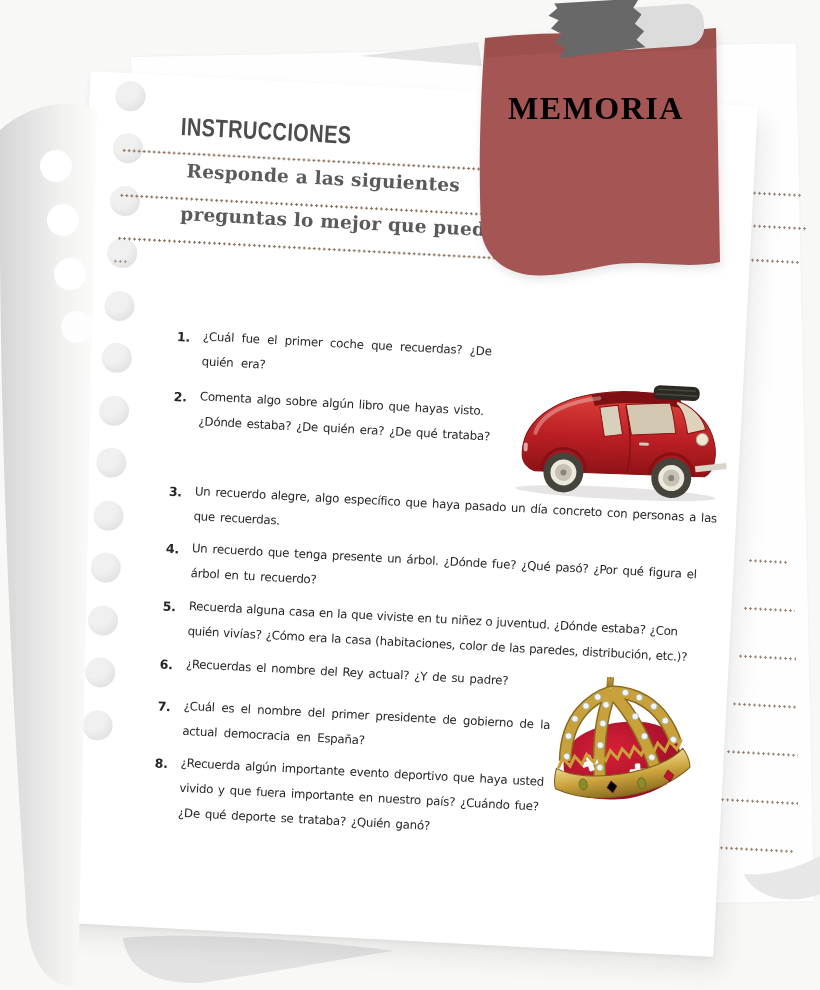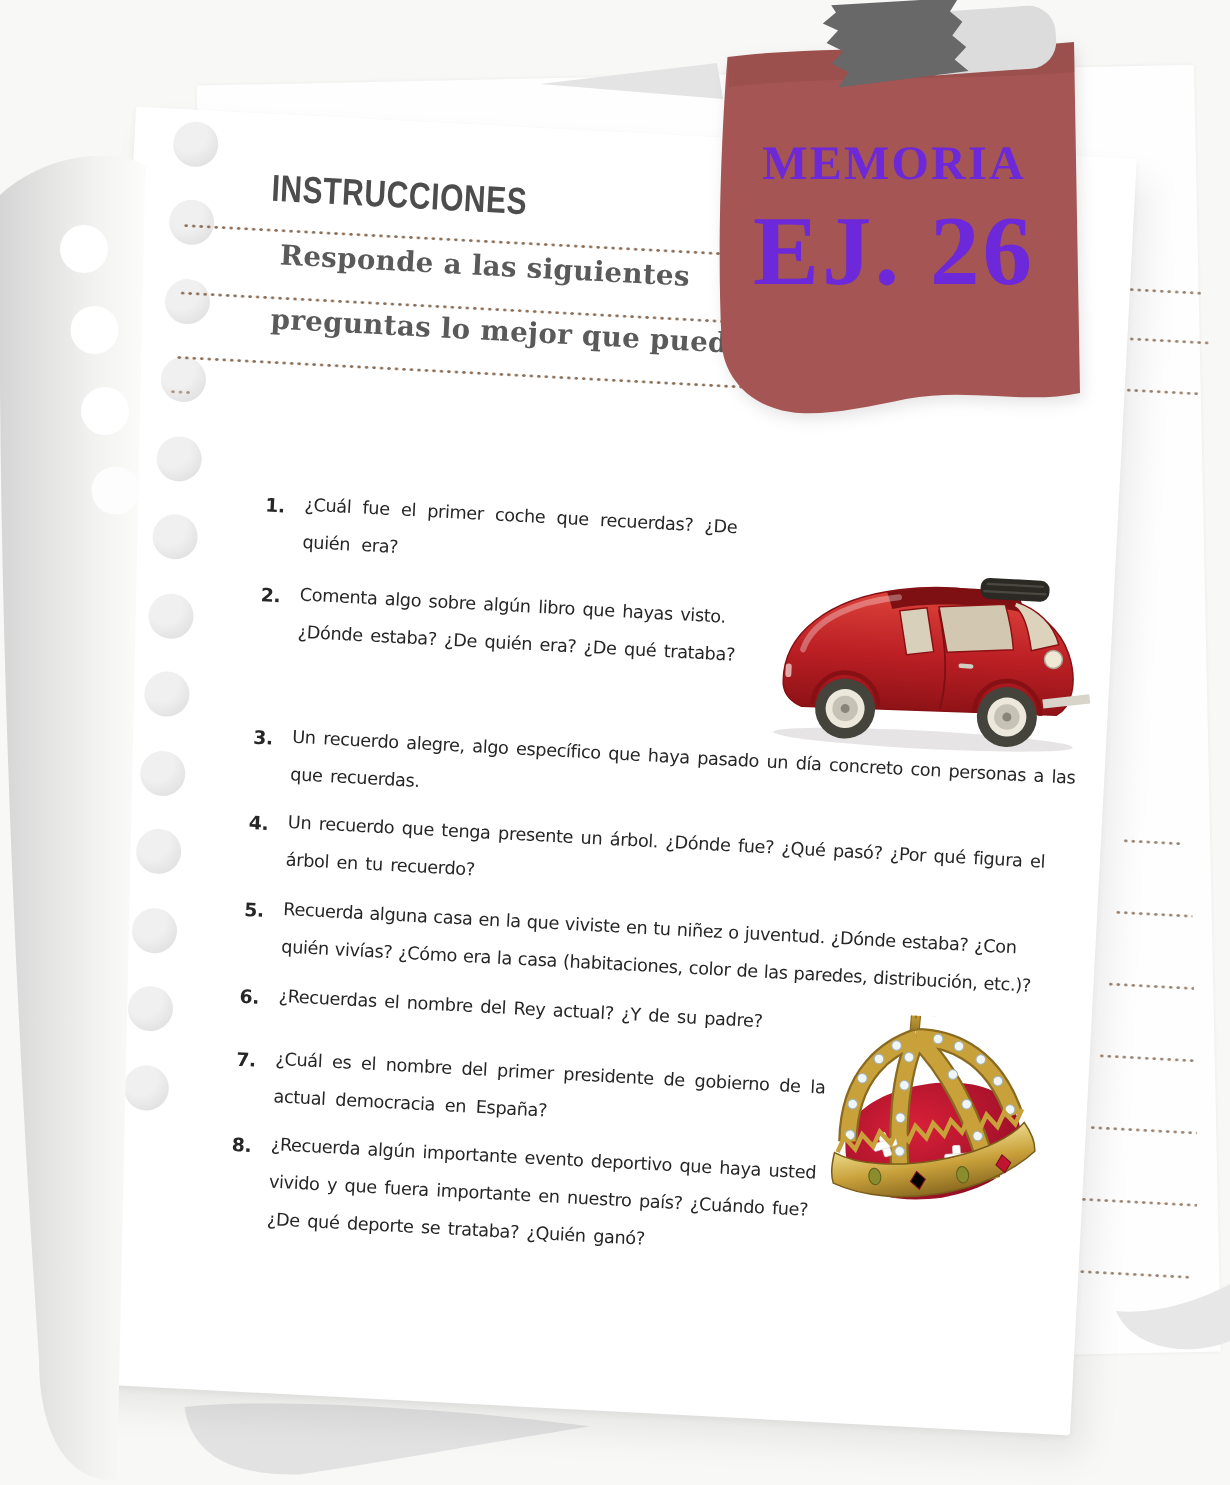--- a/index.html
+++ b/index.html
@@ -52,21 +52,21 @@
   .q-text{
     white-space:pre-line; font-size:11.8px; line-height:25px;
     letter-spacing:-.25px; word-spacing:1.5px; margin-top:-5px;
   }
   
   .banner{
     position:absolute; left:478px; top:26px; width:244px; height:258px;
     filter:drop-shadow(2px 4px 5px rgba(0,0,0,.10));
   }
   .banner-label{
-    position:absolute; left:0; right:8px; text-align:center; color:#6d28d9;
+    position:absolute; left:0; right:8px; text-align:center; color:#000000;
     font-family:"Liberation Serif", serif; font-weight:bold;
   }
   .banner-tag{top:64px; font-size:32px; letter-spacing:1.5px;}
   .banner-num{top:104px; font-size:66px; letter-spacing:2px;}
   
   .car-img{position:absolute; left:429px; top:266px;}
   .crown-img{position:absolute; left:482px; top:578px;}
 </style>
 </head>
 <body>
@@ -288,21 +288,20 @@
     <circle cx="70" cy="274" r="16" fill="#ffffff"></circle>
     <circle cx="77" cy="327" r="16" fill="#fdfdfd"></circle>
   </svg>
 
   <div class="banner">
     <svg width="244" height="258" viewBox="0 0 244 258">
       <path d="M7,12 C70,4 160,9 238,2 L242,236 C205,244 168,232 126,240 C92,247 60,254 38,246 C16,239 3,220 3,200 C0,140 3,60 7,12 Z" fill="#a55553"></path>
       <path d="M7,12 C70,4 160,9 238,2 L239,22 C170,28 75,24 8,32 Z" fill="rgba(0,0,0,.06)"></path>
     </svg>
     <div class="banner-label banner-tag">MEMORIA</div>
-    <div class="banner-label banner-num">EJ. 26</div>
   </div>
 
   <svg class="overlay-svg" width="820" height="100">
     <rect x="606" y="6" width="98" height="42" rx="18" fill="#dcdcdc" transform="rotate(-4 655 27)"></rect>
     <polygon points="549,14 558,7 555,2 640,0 634,9 642,16 635,25 644,33 636,41 645,49 558,57 565,47 554,41 562,33 551,27 559,19" fill="#686868" transform="rotate(-2 597 28)"></polygon>
   </svg>
 
 </div>
 
 </body></html>

